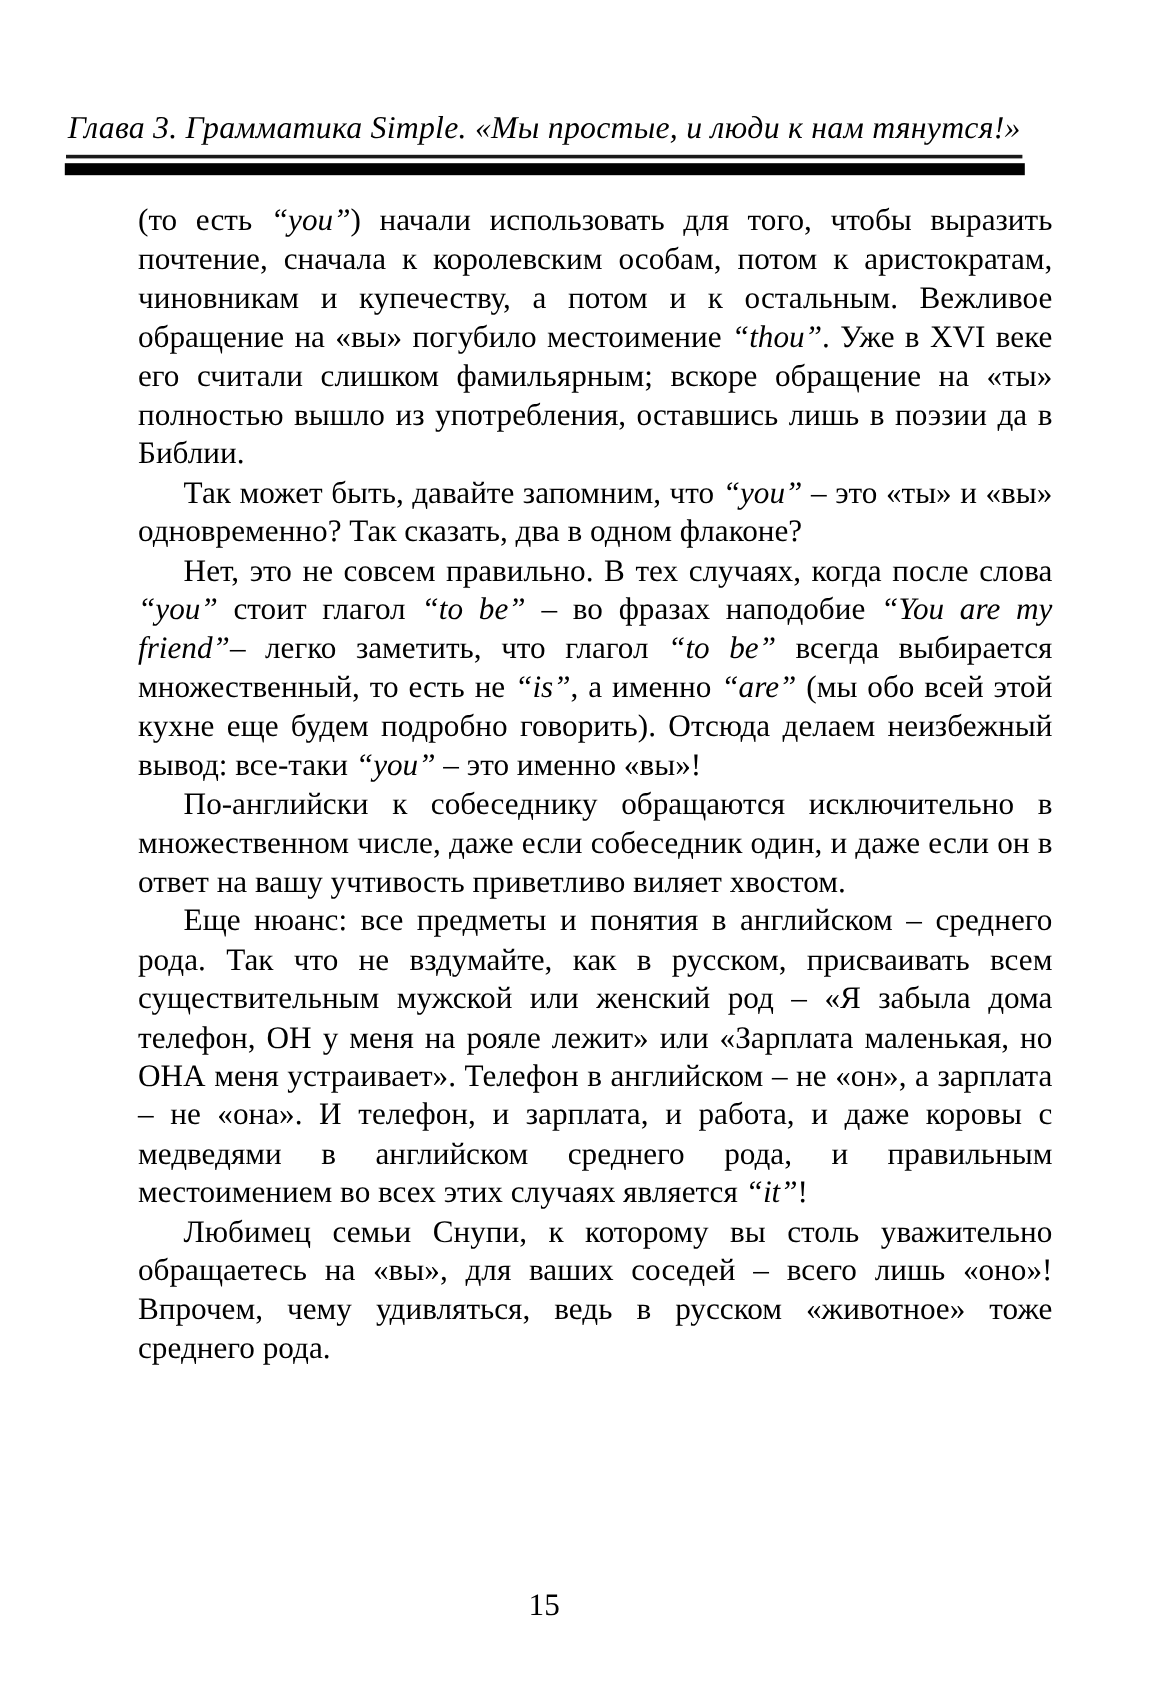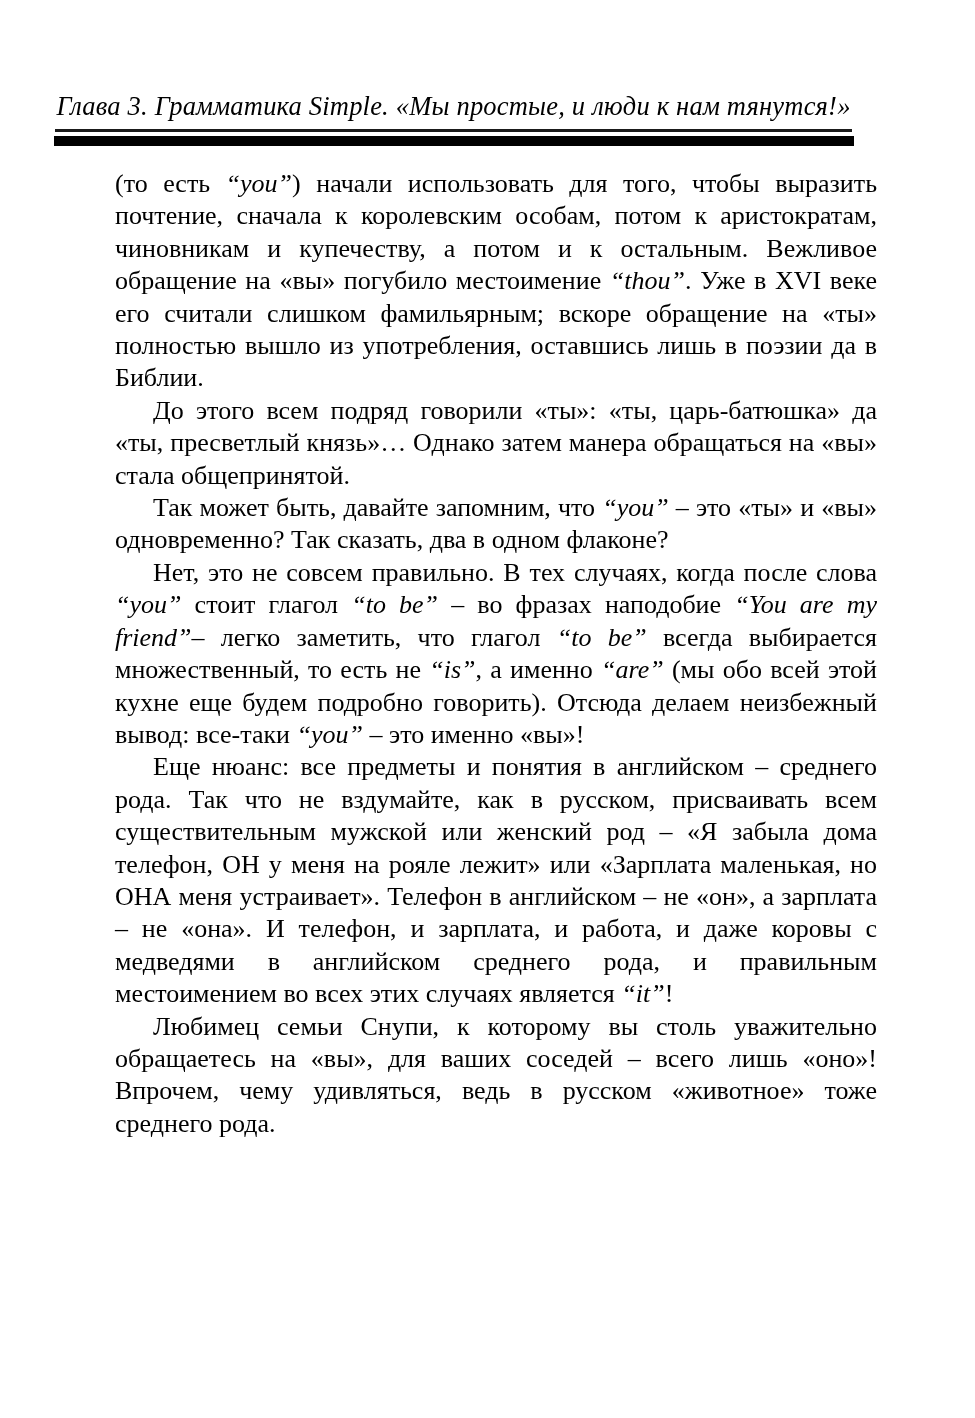--- a/index.html
+++ b/index.html
@@ -65,21 +65,22 @@
 <div class="page">
 
   <div class="running-header">
     <div class="header-title">Глава 3. Грамматика Simple. «Мы простые, и люди к нам тянутся!»</div>
     <div class="rule-thin"></div>
     <div class="rule-thick"></div>
   </div>
 
   <div class="page-body">
       <p class="para"><span>(то есть </span><span class="em">“you”</span><span>) начали использовать для того, чтобы выразить почтение, сначала к королевским особам, потом к аристократам, чиновникам и купечеству, а потом и к остальным. Вежливое обращение на «вы» погубило местоимение </span><span class="em">“thou”</span><span>. Уже в XVI веке его считали слишком фамильярным; вскоре обращение на «ты» полностью вышло из употребления, оставшись лишь в поэзии да в Библии.</span></p>
-      <p class="para indent"><span>До этого всем подряд говорили «ты»: «ты, царь-батюшка» да «ты, пресветлый князь»… Однако затем манера обращаться на «вы» стала общепринятой.</span></p>
       <p class="para indent"><span>Так может быть, давайте запомним, что </span><span class="em">“you”</span><span> – это «ты» и «вы» одновременно? Так сказать, два в одном флаконе?</span></p>
       <p class="para indent"><span>Нет, это не совсем правильно. В тех случаях, когда после слова </span><span class="em">“you”</span><span> стоит глагол </span><span class="em">“to be”</span><span> – во фразах наподобие </span><span class="em">“You are my friend”</span><span>– легко заметить, что глагол </span><span class="em">“to be”</span><span> всегда выбирается множественный, то есть не </span><span class="em">“is”</span><span>, а именно </span><span class="em">“are”</span><span> (мы обо всей этой кухне еще будем подробно говорить). Отсюда делаем неизбежный вывод: все-таки </span><span class="em">“you”</span><span> – это именно «вы»!</span></p>
+      <p class="para indent"><span>По-английски к собеседнику обращаются исключительно в множественном числе, даже если собеседник один, и даже если он в ответ на вашу учтивость приветливо виляет хвостом.</span></p>
       <p class="para indent"><span>Еще нюанс: все предметы и понятия в английском – среднего рода. Так что не вздумайте, как в русском, присваивать всем существительным мужской или женский род – «Я забыла дома телефон, ОН у меня на рояле лежит» или «Зарплата маленькая, но ОНА меня устраивает». Телефон в английском – не «он», а зарплата – не «она». И телефон, и зарплата, и работа, и даже коровы с медведями в английском среднего рода, и правильным местоимением во всех этих случаях является </span><span class="em">“it”</span><span>!</span></p>
       <p class="para indent"><span>Любимец семьи Снупи, к которому вы столь уважительно обращаетесь на «вы», для ваших соседей – всего лишь «оно»! Впрочем, чему удивляться, ведь в русском «животное» тоже среднего рода.</span></p>
     </div>
 
+  <div class="folio">15</div>
 
 </div>
 
 </body></html>

